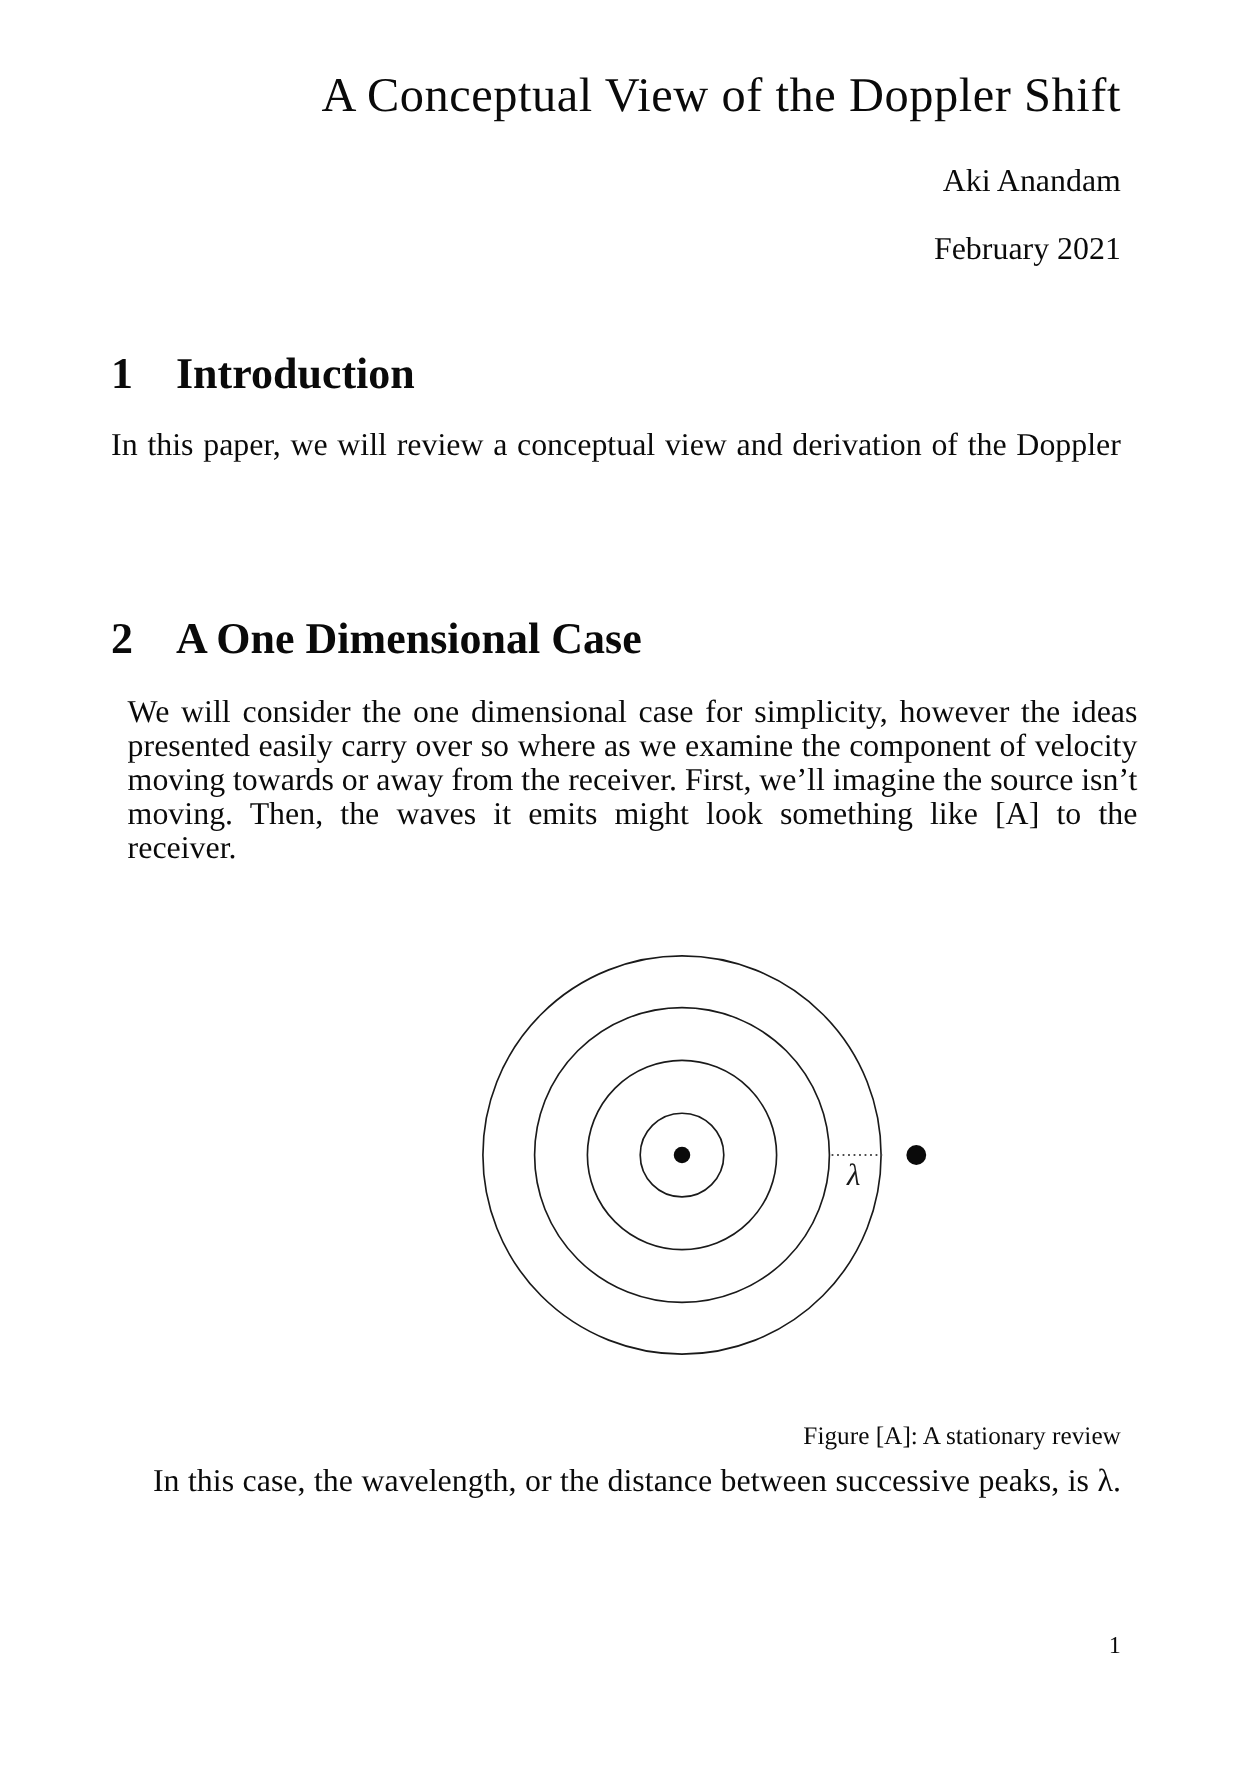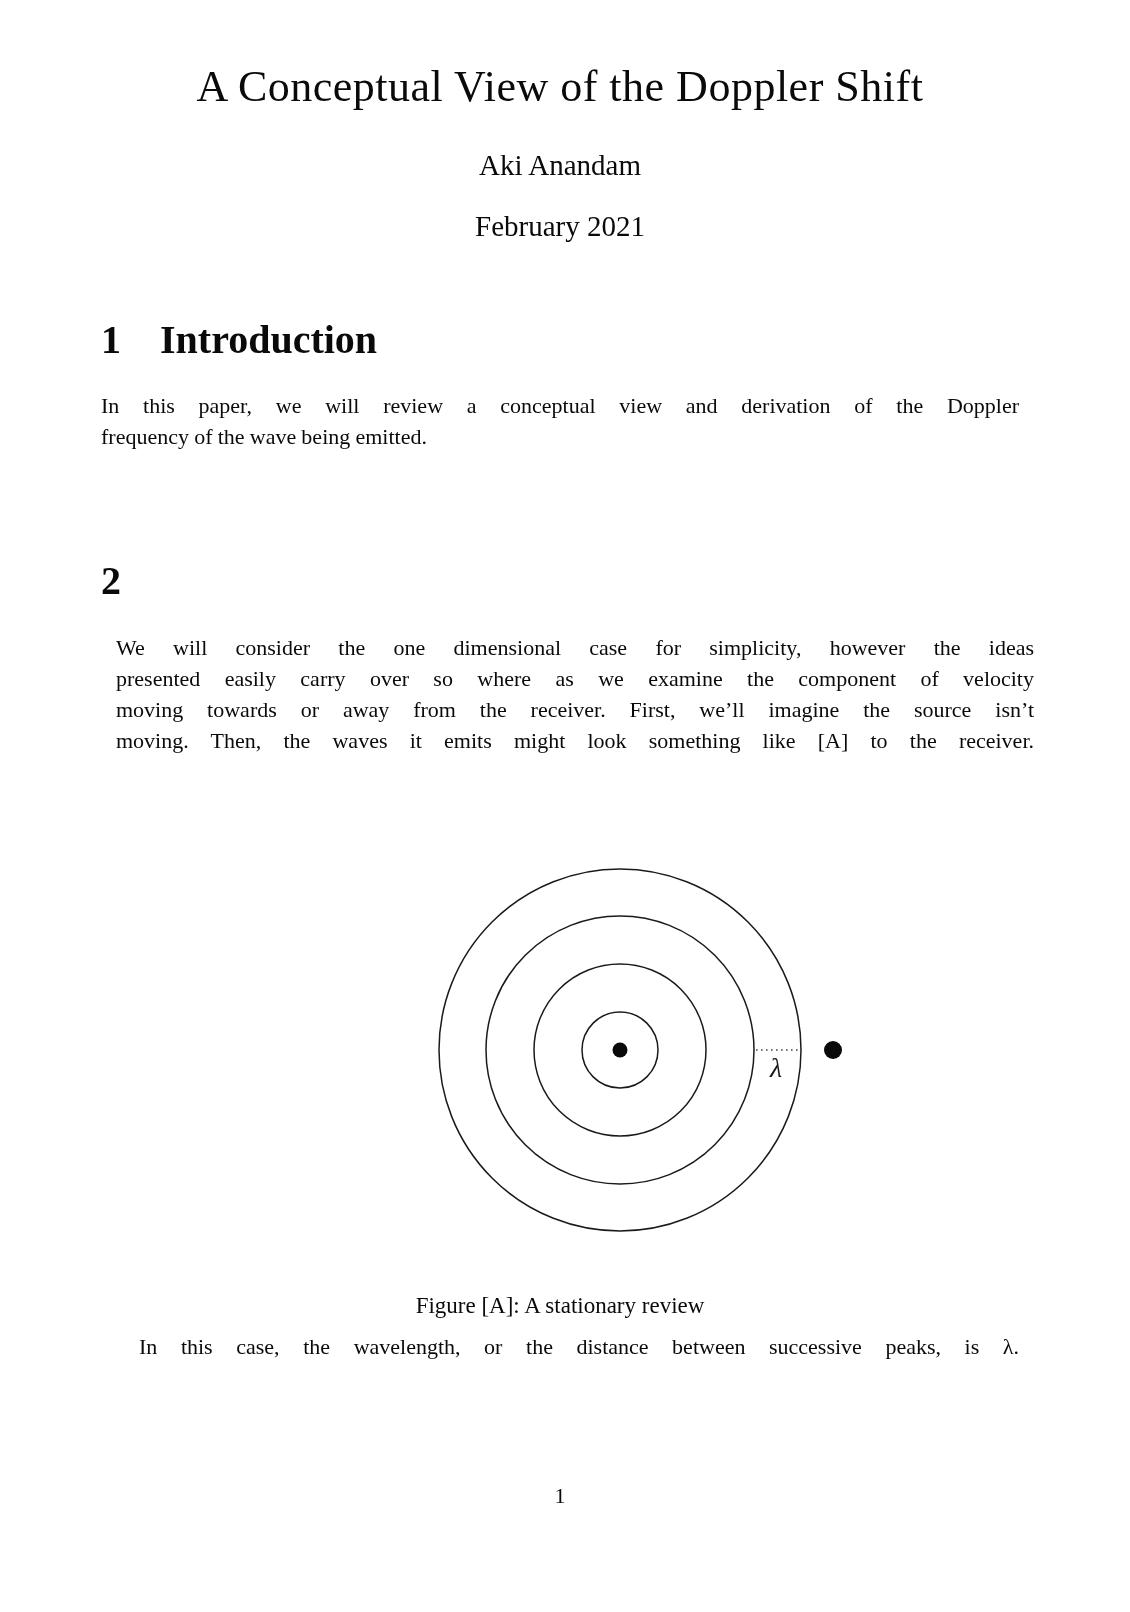--- a/index.html
+++ b/index.html
@@ -6,29 +6,29 @@
   .page{
     position:relative;
     width:1130px;
     height:1612px;
     background:#ffffff;
     color:#0a0a0a;
     font-family:"Liberation Serif","DejaVu Serif",serif;
     overflow:hidden;
   }
   .block{position:absolute;left:101px;width:918px;}
-  .centered{text-align:center;}
+  .centered{text-align:right;}
   .doc-title{top:62px;font-size:44px;line-height:1.15;font-weight:400;letter-spacing:0.5px;}
   .doc-author{top:148px;font-size:29px;line-height:1.2;}
   .doc-date{top:209px;font-size:29px;line-height:1.2;}
   .sec-heading{display:flex;align-items:baseline;font-weight:700;font-size:40px;line-height:44px;}
   .sec-heading .sec-num{display:inline-block;width:59px;flex:0 0 59px;}
   .h1{top:318px;}
   .h2{top:559px;}
-  .para{font-size:22px;line-height:31px;word-spacing:-0.3px;}
+  .para{font-size:29px;line-height:31px;word-spacing:-0.3px;}
   .p1{top:390px;}
   .p2{top:632px;margin-left:15px;}
   .p3{top:1331px;}
   .jline{text-align:justify;text-align-last:justify;}
   .jline.short{text-align-last:left;}
   .jline.indent{padding-left:38px;}
   .figure-svg{position:absolute;left:400px;top:845px;}
   .fig-caption{top:1290px;font-size:23px;line-height:31px;}
   .page-number{top:1480px;font-size:22px;line-height:31px;}
   .lambda-text{font-style:italic;font-family:"Liberation Serif","DejaVu Serif",serif;}
@@ -42,25 +42,25 @@
   <div class="block centered doc-author">Aki Anandam</div>
   <div class="block centered doc-date">February 2021</div>
 
   <div class="block sec-heading h1">
     <span class="sec-num">1</span>
     <span class="sec-title">Introduction</span>
   </div>
 
   <div class="block para p1">
     <div class="jline">In this paper, we will review a conceptual view and derivation of the Doppler</div>
-    <div class="jline short">frequency of the wave being emitted.</div>
   </div>
 
   <div class="block sec-heading h2">
     <span class="sec-num">2</span>
+    <span class="sec-title">A One Dimensional Case</span>
   </div>
 
   <div class="block para p2">
     <div class="jline">We will consider the one dimensional case for simplicity, however the ideas</div>
     <div class="jline">presented easily carry over so where as we examine the component of velocity</div>
     <div class="jline">moving towards or away from the receiver. First, we’ll imagine the source isn’t</div>
     <div class="jline">moving. Then, the waves it emits might look something like [A] to the receiver.</div>
   </div>
 
   <svg class="figure-svg" width="470" height="410" viewBox="0 0 470 410">

